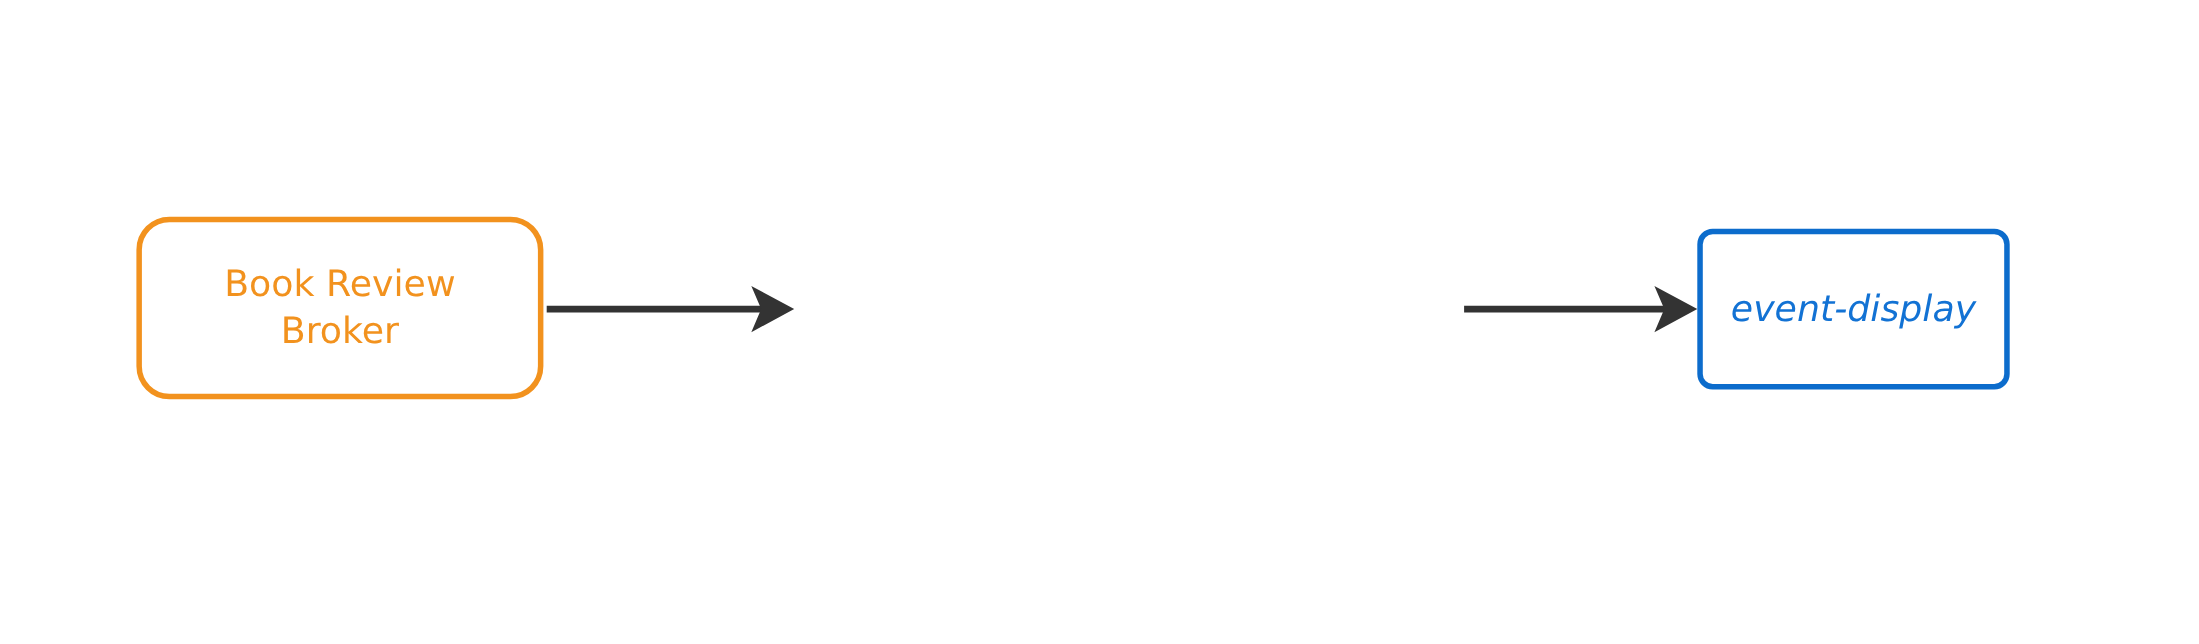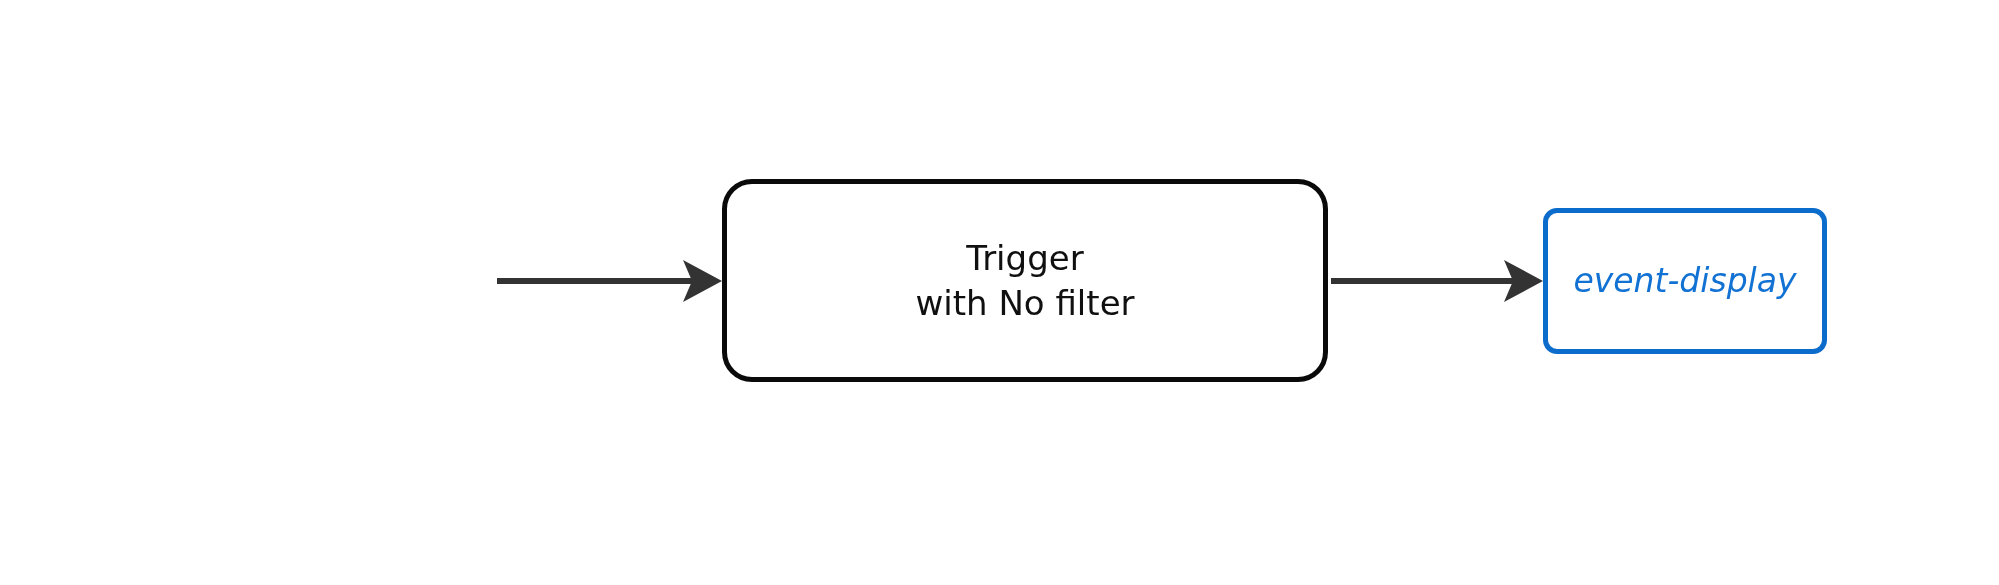--- a/index.html
+++ b/index.html
@@ -100,23 +100,23 @@
     <g>
       <line class="edge-line" x1="497" y1="281" x2="700" y2="281"></line>
       <polygon class="edge-head" points="722,281 683,260 692,281 683,302"></polygon>
     </g>
     <g>
       <line class="edge-line" x1="1331" y1="281" x2="1521" y2="281"></line>
       <polygon class="edge-head" points="1543,281 1504,260 1513,281 1504,302"></polygon>
     </g>
   </svg>
 
+  <div class="node" id="broker-node">
+    <span class="node-label">Book Review
+Broker</span>
+  </div>
 
-  <div class="node" id="trigger-node">
-    <span class="node-label">Trigger
-with No filter</span>
-  </div>
 
   <div class="node" id="event-display-node">
     <span class="node-label">event-display</span>
   </div>
 
 </div>
 
 </body></html>

